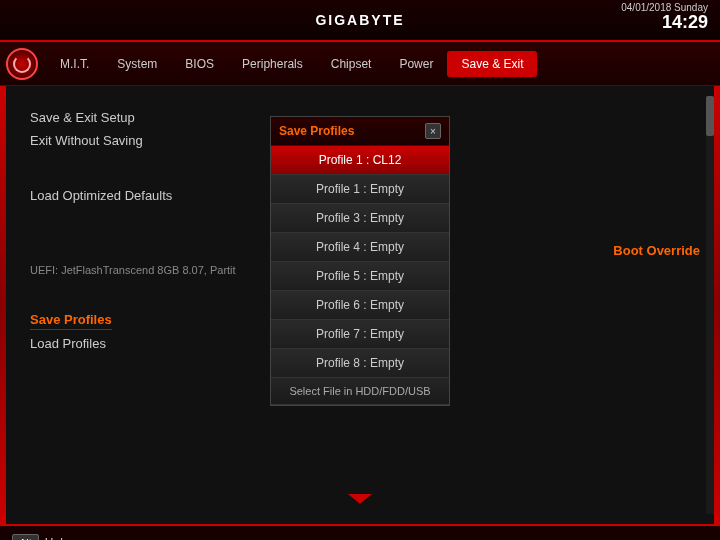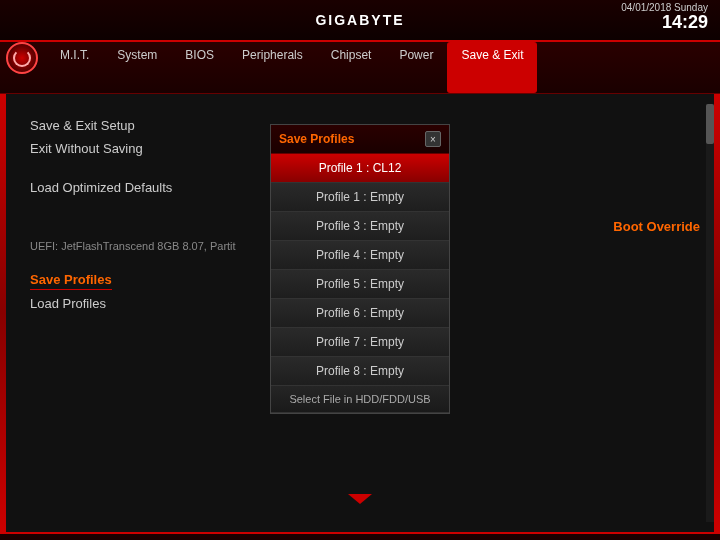--- a/index.html
+++ b/index.html
@@ -47,22 +47,23 @@
     #time-text {
       color: #ffffff;
       font-size: 18px;
       font-weight: bold;
       line-height: 1;
     }
 
     
     #navbar {
       background: linear-gradient(180deg, #2a0000 0%, #1a0000 100%);
-      height: 52px;
-      display: flex;
+      height: 44px;
+      display: flex;
+      align-items: center;
       padding: 0 6px;
       border-bottom: 1px solid #660000;
     }
 
     #logo-circle {
       width: 32px;
       height: 32px;
       border-radius: 50%;
       background: radial-gradient(circle, #cc0000 0%, #660000 60%, #330000 100%);
       border: 2px solid #ff4444;
@@ -133,21 +134,21 @@
     }
 
     .menu-item {
       color: #cccccc;
       font-size: 13px;
       padding: 4px 0;
       cursor: pointer;
     }
 
     .menu-section {
-      margin-top: 16px;
+      margin-top: 32px;
     }
 
     .menu-section-title {
       color: #ff6600;
       font-size: 13px;
       font-weight: bold;
       padding: 4px 0;
       text-align: right;
     }
 

